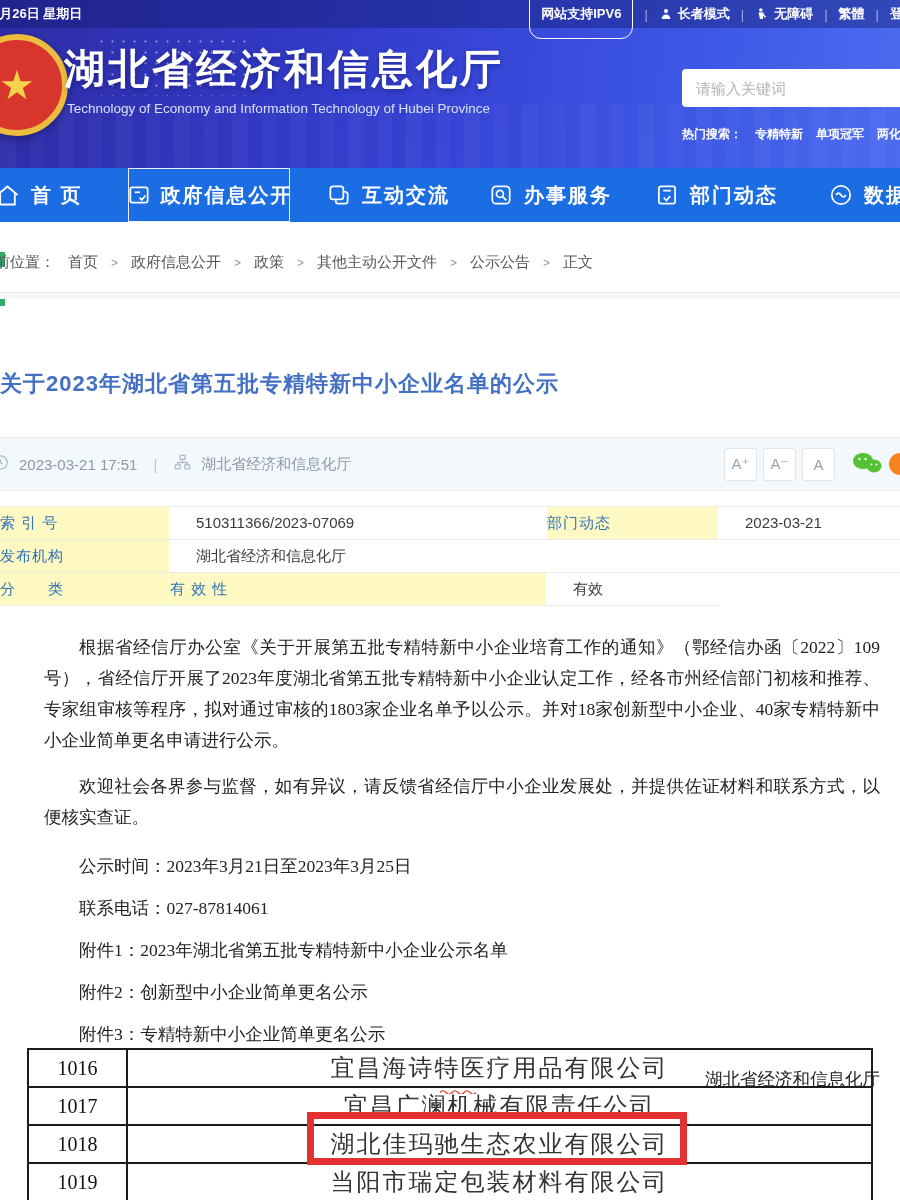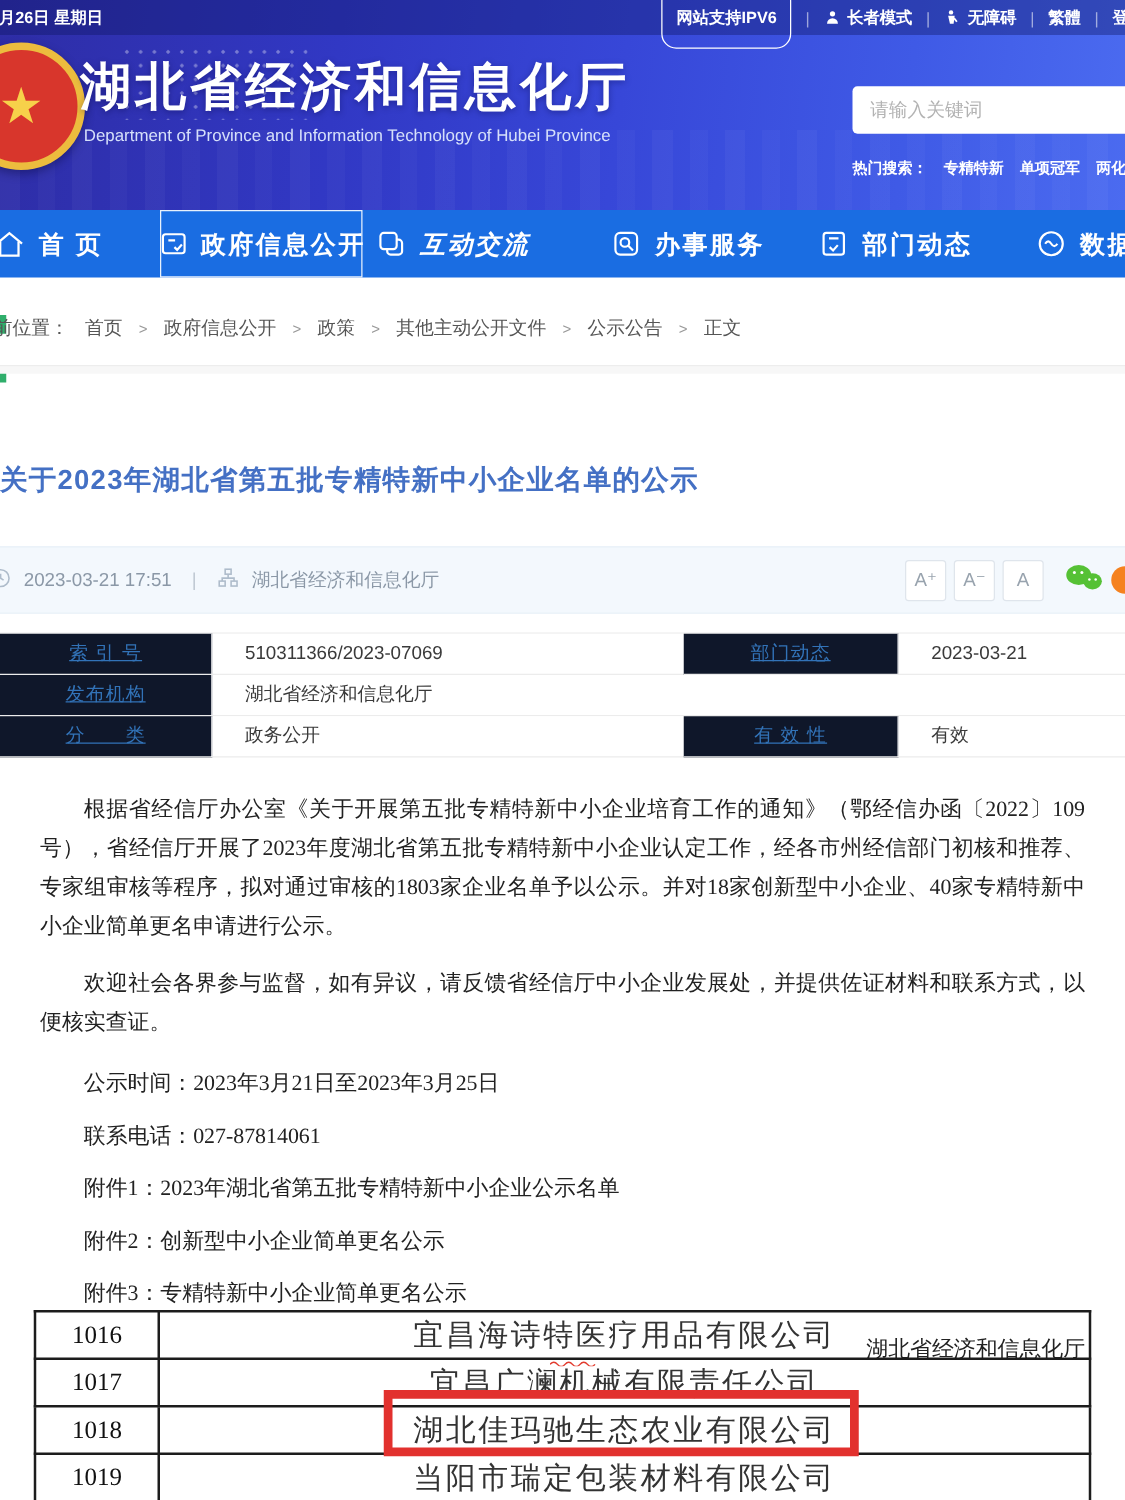--- a/index.html
+++ b/index.html
@@ -56,25 +56,25 @@
   .meta-sep{opacity:.5;margin:0 7px;}
   .meta-right{margin-left:auto;display:flex;align-items:center;gap:6px;margin-right:-11px;}
   .font-btn{width:31px;height:31px;background:#fff;border:1px solid #dfe5ec;border-radius:3px;color:#98a3ae;
     font-size:15px;display:flex;align-items:center;justify-content:center;cursor:pointer;}
   .wechat{margin-left:10px;cursor:pointer;}
   .weibo{width:22px;height:22px;border-radius:50%;background:#f5821f;flex:none;cursor:pointer;}
   
   .info-table{position:absolute;left:0;top:506px;width:900px;display:grid;
     grid-template-columns:170px 377px 172px 181px;border-top:1px solid #ececec;font-size:15px;}
   .info-table .cell{height:32px;line-height:32px;border-bottom:1px solid #ececec;overflow:hidden;white-space:nowrap;}
-  .info-table .lbl{background:#0f172a;color:#3273b8;text-align:center;border-right:1px solid #fff;letter-spacing:1px;text-decoration:underline;}
+  .info-table .lbl{background:#fef9c3;color:#3273b8;text-align:left;border-right:1px solid #fff;letter-spacing:1px;}
   .info-table .val{background:#fff;color:#3a3a3a;padding-left:26px;}
   .span3{grid-column:2/5;}
   
-  .body-text{position:absolute;left:32px;top:632px;width:836px;color:#222;
+  .body-text{position:absolute;left:44px;top:632px;width:836px;color:#222;
     font-family:"Liberation Serif","DejaVu Serif",serif;font-size:17.5px;}
   .body-text p{margin:0 0 15px;text-indent:2em;line-height:31px;text-align:justify;}
   .dline{margin:0 0 23px;text-indent:2em;line-height:19px;white-space:nowrap;}
   .signature{text-align:right;margin-top:4px;font-size:17.5px;}
   
   .company-table{position:absolute;left:27px;top:1048px;width:846px;border-collapse:collapse;
     font-family:"Liberation Serif","DejaVu Serif",serif;}
   .company-table td{border:2px solid #1c1c1c;height:36px;padding:0;}
   .company-table .no{width:97px;text-align:center;font-size:20px;color:#111;}
   .company-table .name{text-align:center;font-size:24px;color:#333;letter-spacing:2px;}
@@ -120,21 +120,21 @@
       </span>
       <span class="tb-sep">|</span>
       <span class="tb-item">
         <span>登录</span>
       </span>
     </span>
   </div>
 
   <div class="emblem">★</div>
   <div class="brand-title">湖北省经济和信息化厅</div>
-  <div class="brand-sub">Department of Province and Information Technology of Hubei Province</div>
+  <div class="brand-sub">Technology of Economy and Information Technology of Hubei Province</div>
 
   <input class="search-input" placeholder="请输入关键词" style="">
 
   <div class="hot">
     <span>热门搜索：</span>
     <a>专精特新</a>
     <a>单项冠军</a>
     <a>两化融合</a>
 
   </div>
@@ -153,21 +153,21 @@
   <div class="nav-item nav-active" style="left:128px;width:162px;">
     <span>
         <svg width="26" height="26" viewBox="0 0 24 24" fill="none" stroke="#fff" stroke-width="1.6">
           <rect x="4" y="5" width="16" height="14" rx="2"></rect>
           <path d="M8 9.5h5"></path>
           <path d="M12.5 14.5l2 2 3.5-4"></path>
         </svg>
       </span>
     <span>政府信息公开</span>
   </div>
-  <div class="nav-item" style="left:300px;font-style:italic;">
+  <div class="nav-item" style="left:326px;">
     <span>
         <svg width="26" height="26" viewBox="0 0 24 24" fill="none" stroke="#fff" stroke-width="1.6">
           <rect x="4" y="4" width="12" height="12" rx="2.5"></rect>
           <path d="M9 16v1.5A2.5 2.5 0 0 0 11.5 20h6a2.5 2.5 0 0 0 2.5-2.5v-6A2.5 2.5 0 0 0 17.5 9H16"></path>
         </svg>
       </span>
     <span>互动交流</span>
   </div>
   <div class="nav-item" style="left:488px;">
     <span>
@@ -255,21 +255,20 @@
 <div class="info-table">
   <div class="cell lbl">索 引 号</div>
   <div class="cell val">510311366/2023-07069</div>
   <div class="cell lbl">部门动态</div>
   <div class="cell val">2023-03-21</div>
 
   <div class="cell lbl">发布机构</div>
   <div class="cell val span3">湖北省经济和信息化厅</div>
 
   <div class="cell lbl">分　　类</div>
-  <div class="cell val">政务公开</div>
   <div class="cell lbl">有 效 性</div>
   <div class="cell val">有效</div>
 </div>
 
 <div class="body-text">
   <p>根据省经信厅办公室《关于开展第五批专精特新中小企业培育工作的通知》（鄂经信办函〔2022〕109号），省经信厅开展了2023年度湖北省第五批专精特新中小企业认定工作，经各市州经信部门初核和推荐、专家组审核等程序，拟对通过审核的1803家企业名单予以公示。并对18家创新型中小企业、40家专精特新中小企业简单更名申请进行公示。</p>
   <p style="margin-bottom:24px;">欢迎社会各界参与监督，如有异议，请反馈省经信厅中小企业发展处，并提供佐证材料和联系方式，以便核实查证。</p>
   <div class="dline">公示时间：2023年3月21日至2023年3月25日</div>
   <div class="dline">联系电话：027-87814061</div>
   <div class="dline">附件1：2023年湖北省第五批专精特新中小企业公示名单</div>

